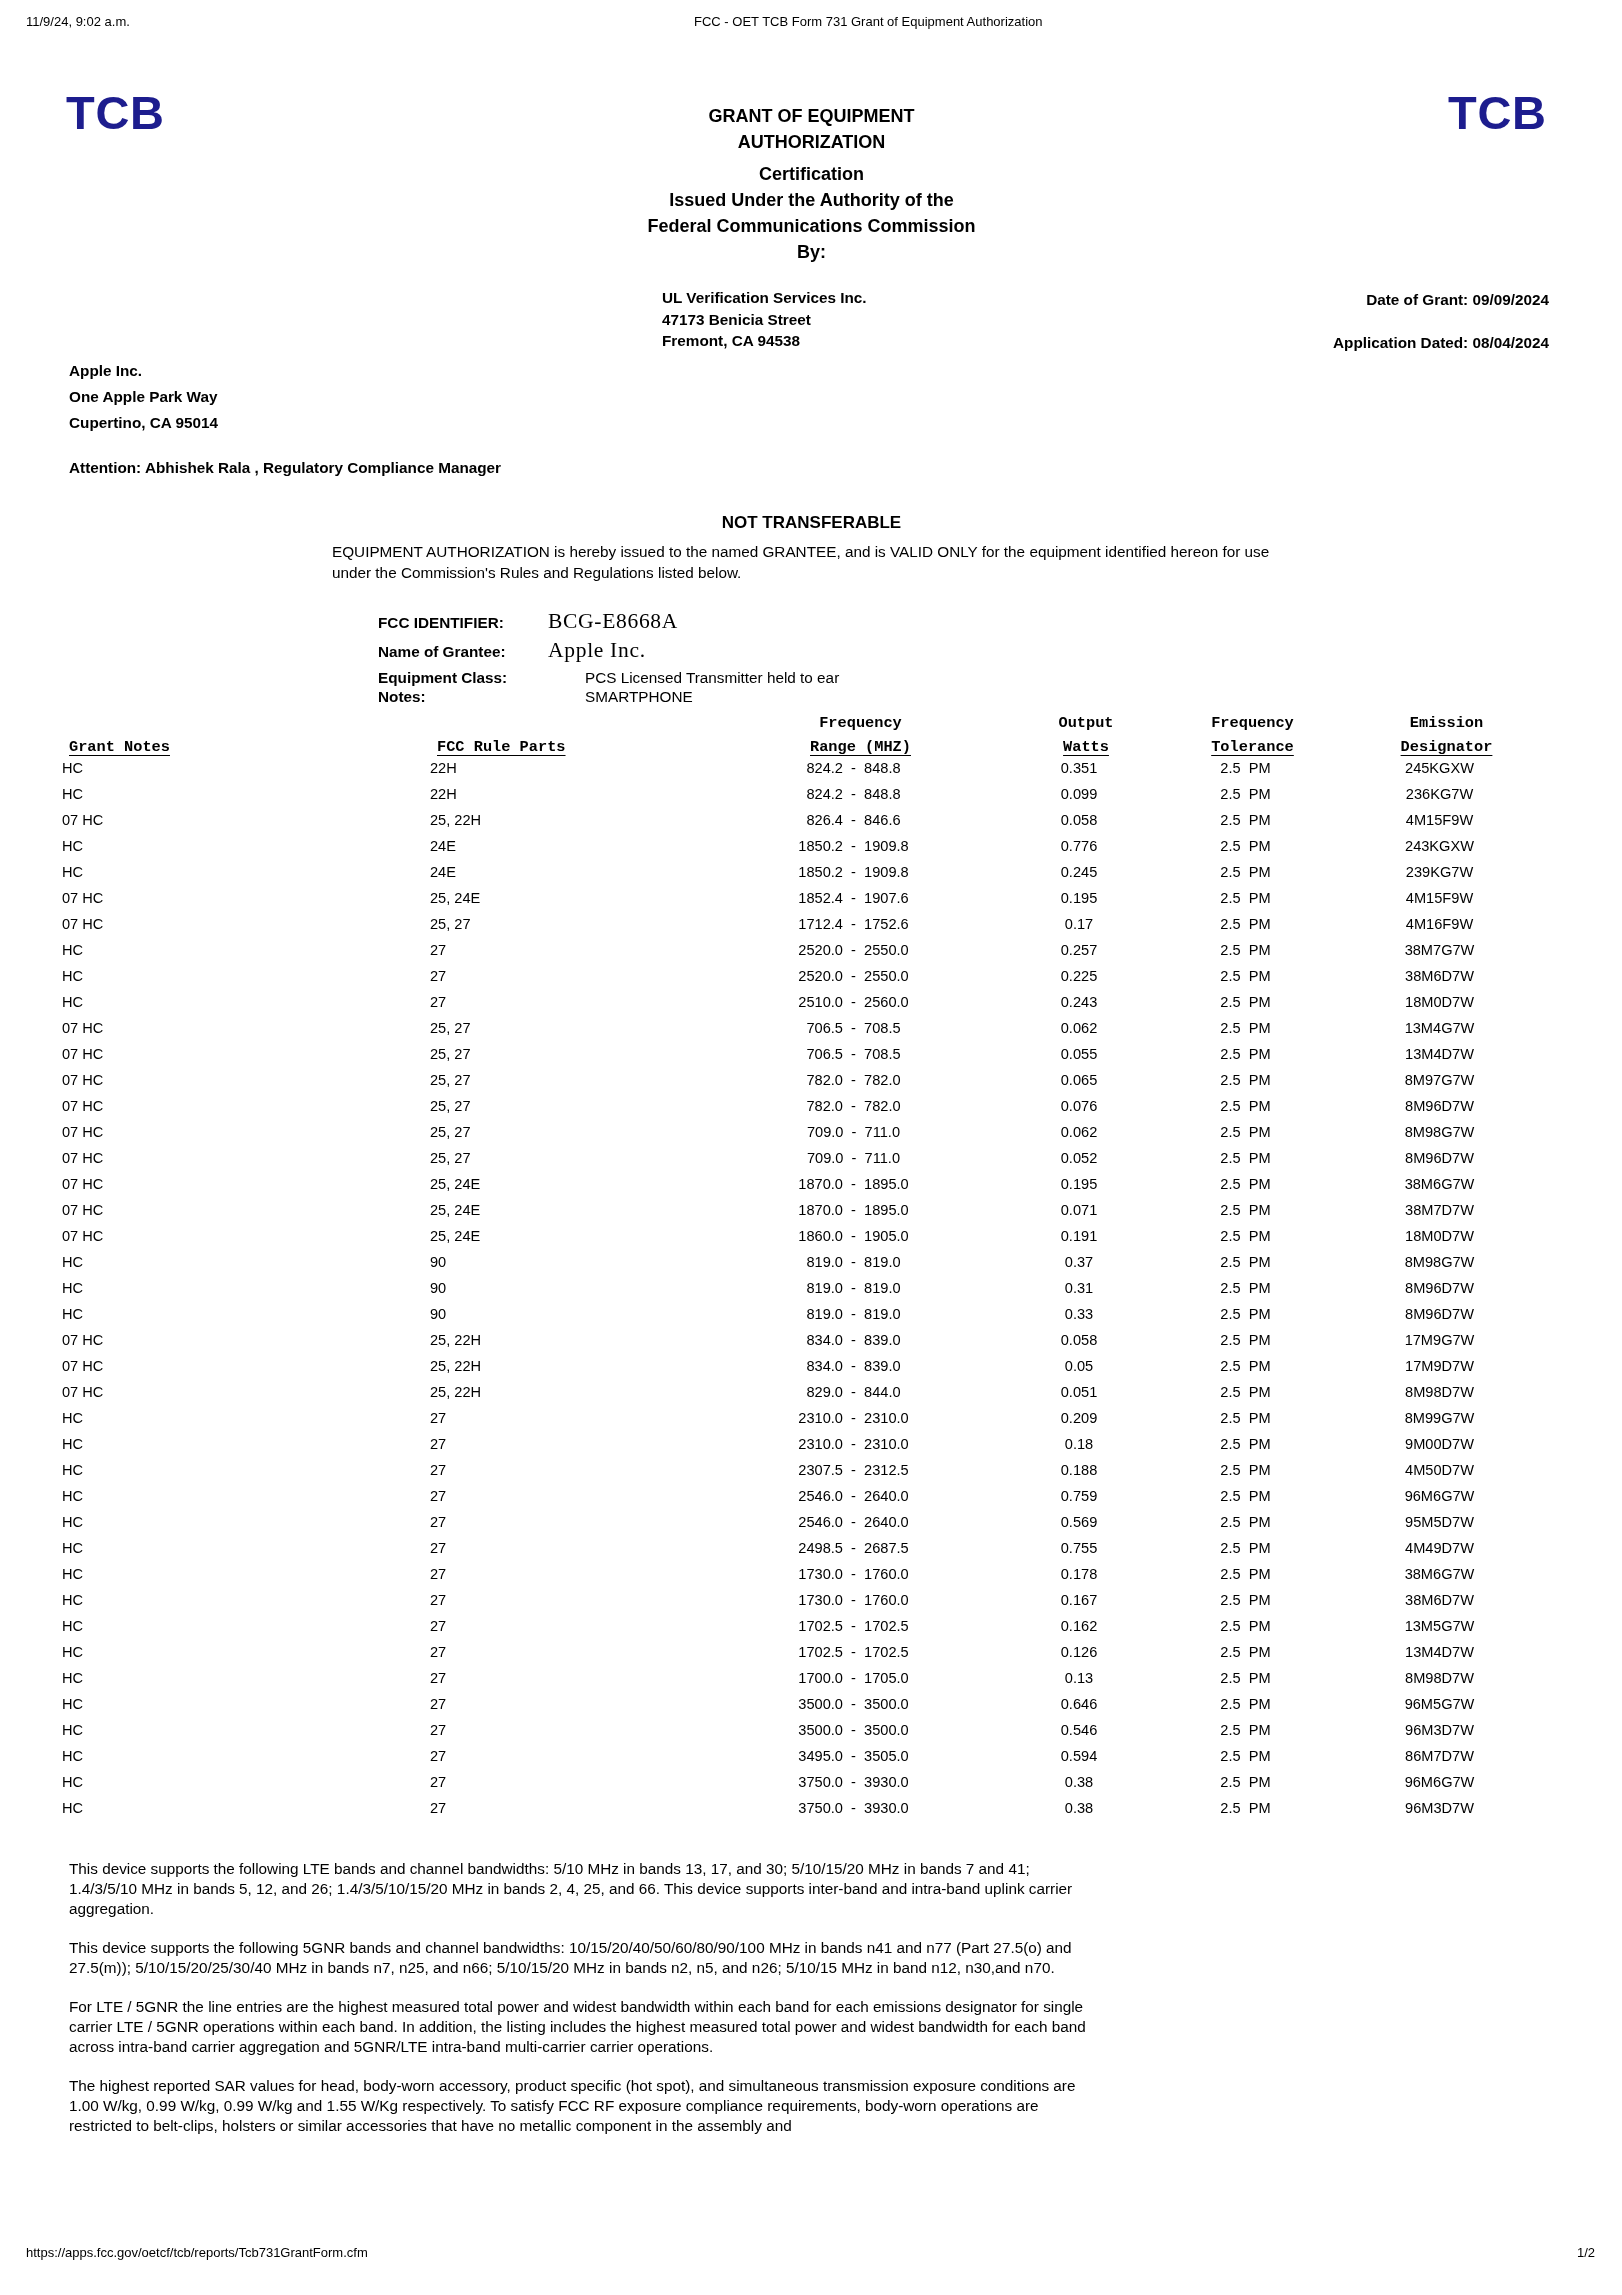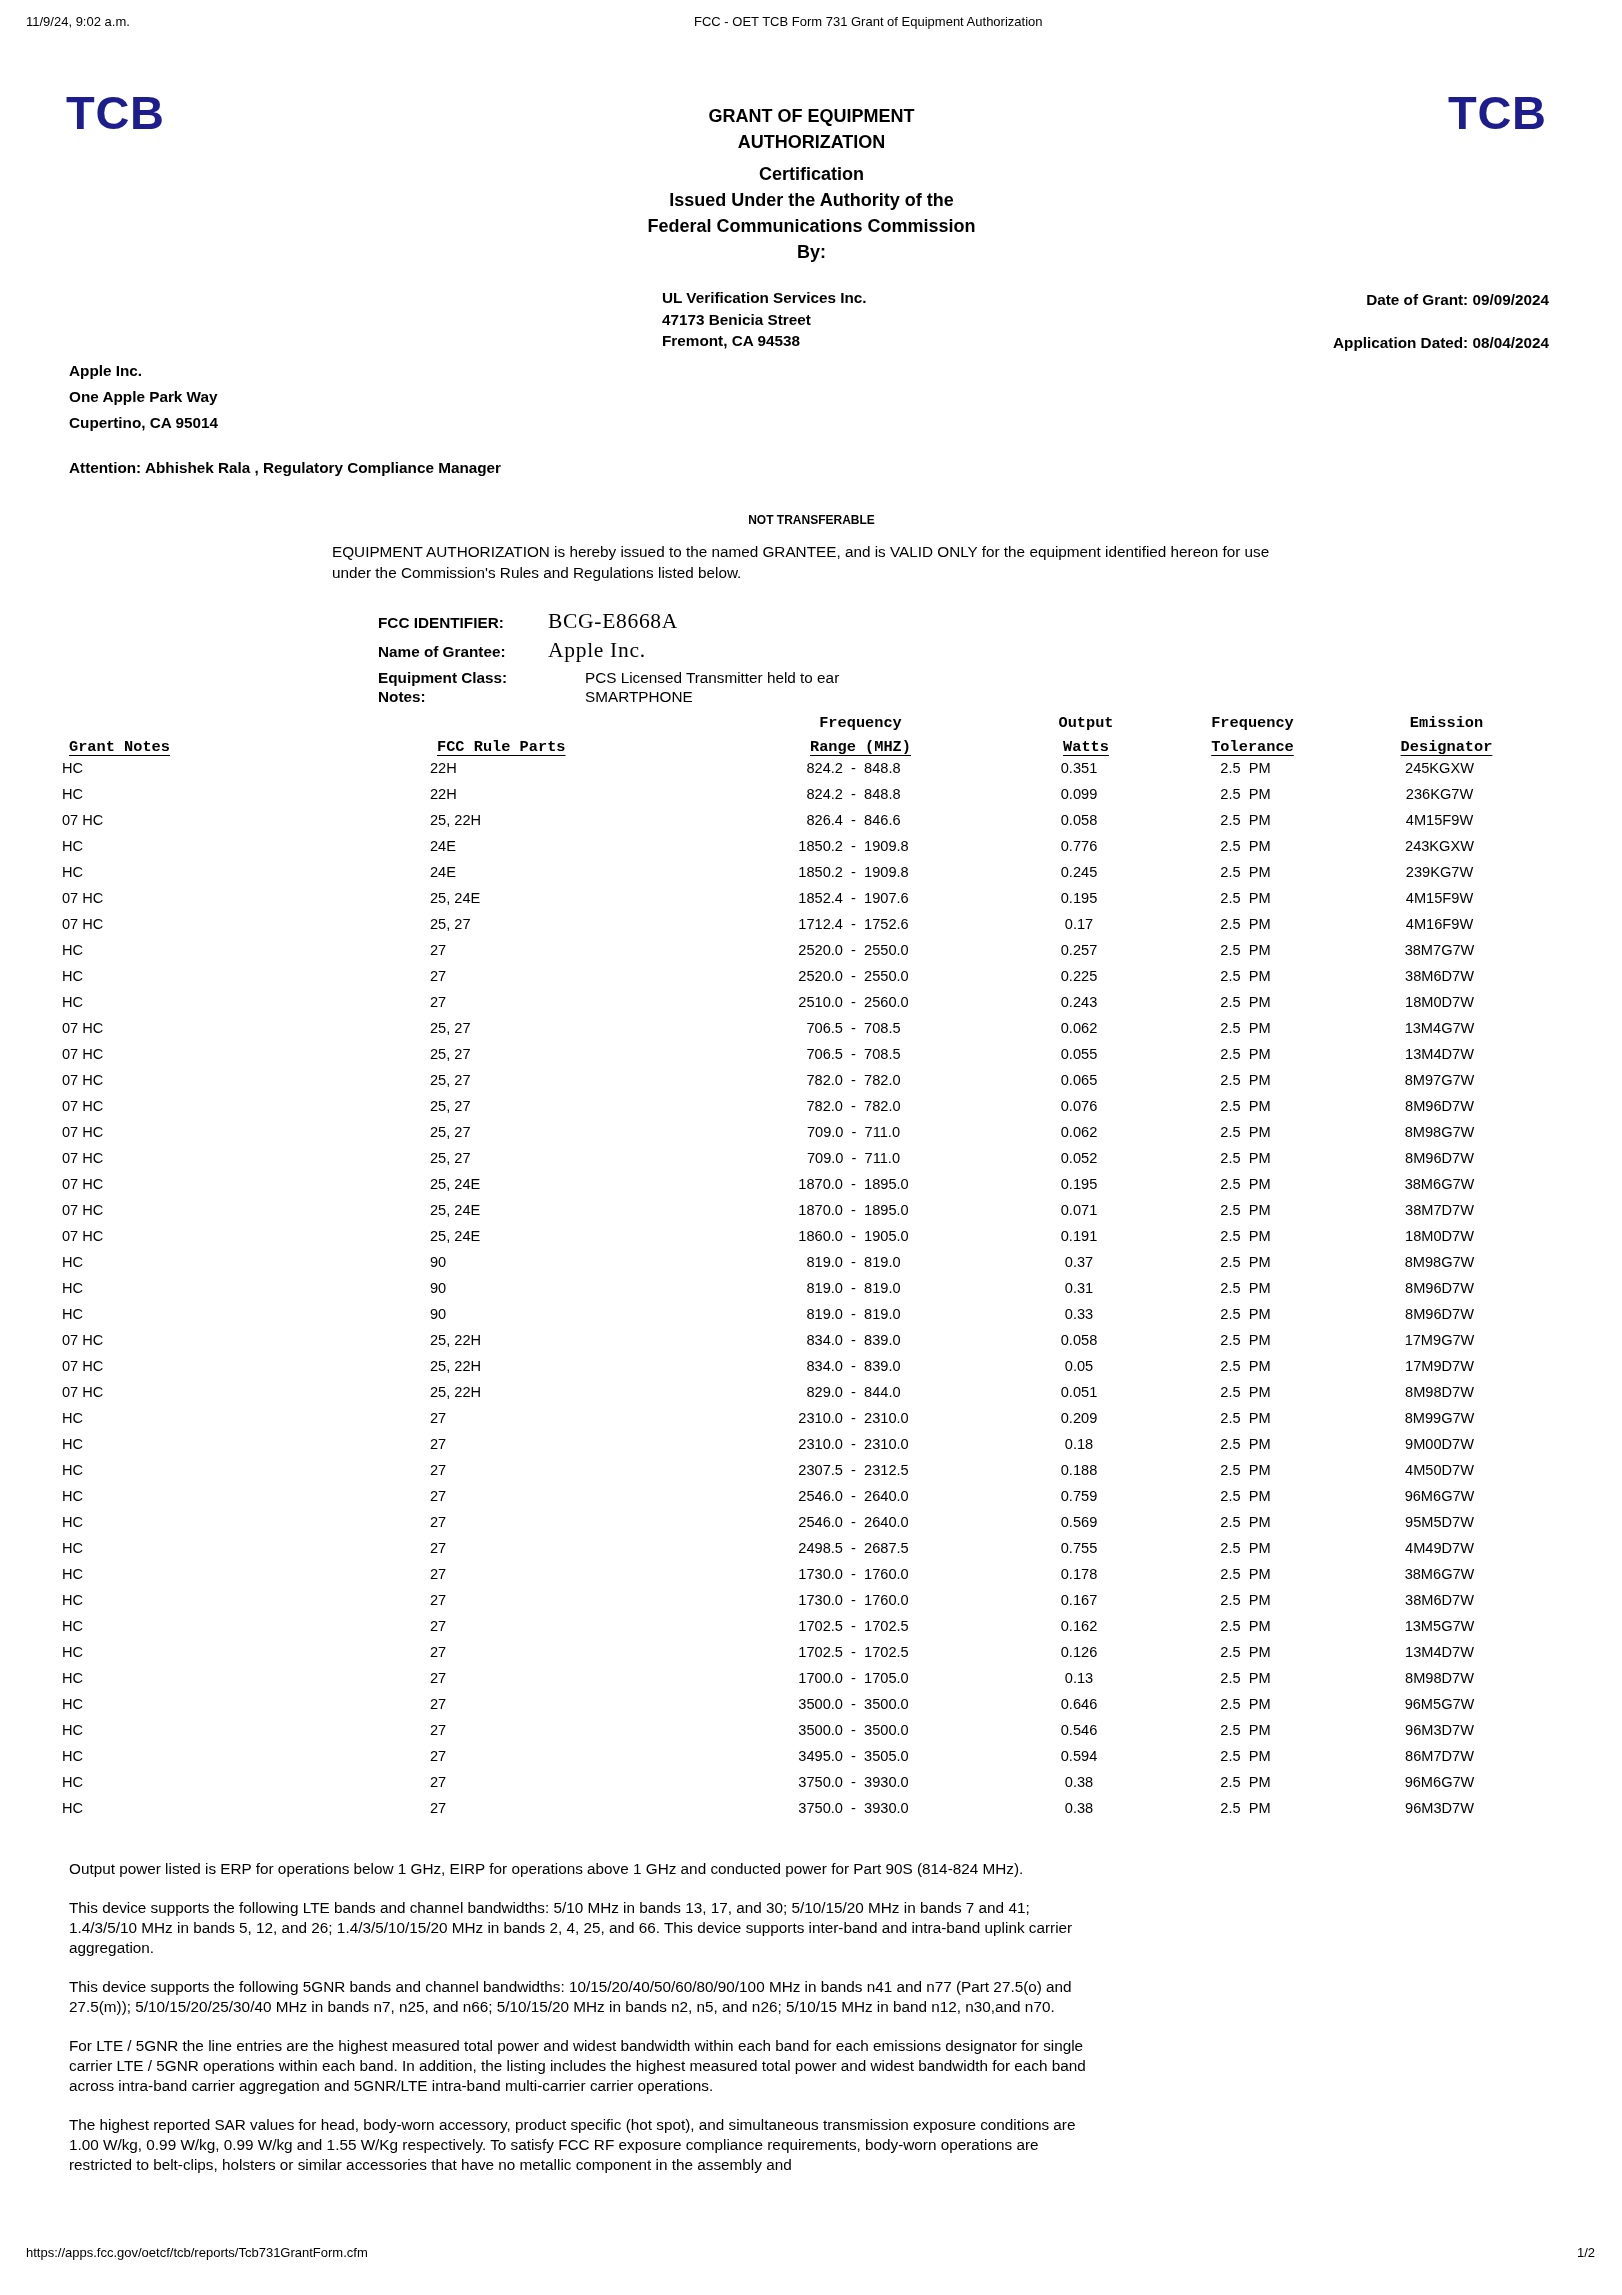--- a/index.html
+++ b/index.html
@@ -76,21 +76,21 @@
     position:absolute;
     left:69px;top:459px;
     font-size:15.3px;
     font-weight:bold;
   }
 
   .not-transferable{
     position:absolute;
     left:0;right:0;top:513px;
     text-align:center;
-    font-size:12px;
+    font-size:17px;
     font-weight:bold;
   }
   .auth-par{
     position:absolute;
     left:332px;top:541px;
     width:966px;
     font-size:15.3px;
     line-height:21px;
   }
 
@@ -593,21 +593,20 @@
       <div class="cell cell-notes">HC</div>
       <div class="cell cell-rule">27</div>
       <div class="cell cell-freq">3750.0  -  3930.0</div>
       <div class="cell cell-watts">0.38</div>
       <div class="cell cell-tol">2.5  PM</div>
       <div class="cell cell-em">96M3D7W</div>
     </div>
   </div>
 
   <div class="paragraphs">
-    <p>Output power listed is ERP for operations below 1 GHz, EIRP for operations above 1 GHz and conducted power for Part 90S (814-824 MHz).</p>
     <p>This device supports the following LTE bands and channel bandwidths: 5/10 MHz in bands 13, 17, and 30; 5/10/15/20 MHz in bands 7 and 41; 1.4/3/5/10 MHz in bands 5, 12, and 26; 1.4/3/5/10/15/20 MHz in bands 2, 4, 25, and 66. This device supports inter-band and intra-band uplink carrier aggregation.</p>
     <p>This device supports the following 5GNR bands and channel bandwidths: 10/15/20/40/50/60/80/90/100 MHz in bands n41 and n77 (Part 27.5(o) and 27.5(m)); 5/10/15/20/25/30/40 MHz in bands n7, n25, and n66; 5/10/15/20 MHz in bands n2, n5, and n26; 5/10/15 MHz in band n12, n30,and n70.</p>
     <p>For LTE / 5GNR the line entries are the highest measured total power and widest bandwidth within each band for each emissions designator for single carrier LTE / 5GNR operations within each band. In addition, the listing includes the highest measured total power and widest bandwidth for each band across intra-band carrier aggregation and 5GNR/LTE intra-band multi-carrier carrier operations.</p>
     <p>The highest reported SAR values for head, body-worn accessory, product specific (hot spot), and simultaneous transmission exposure conditions are 1.00 W/kg, 0.99 W/kg, 0.99 W/kg and 1.55 W/Kg respectively. To satisfy FCC RF exposure compliance requirements, body-worn operations are restricted to belt-clips, holsters or similar accessories that have no metallic component in the assembly and</p>
   </div>
 
   <span class="meta meta-footer-url">https://apps.fcc.gov/oetcf/tcb/reports/Tcb731GrantForm.cfm</span>
   <span class="meta meta-footer-page">1/2</span>
 
 </div>

